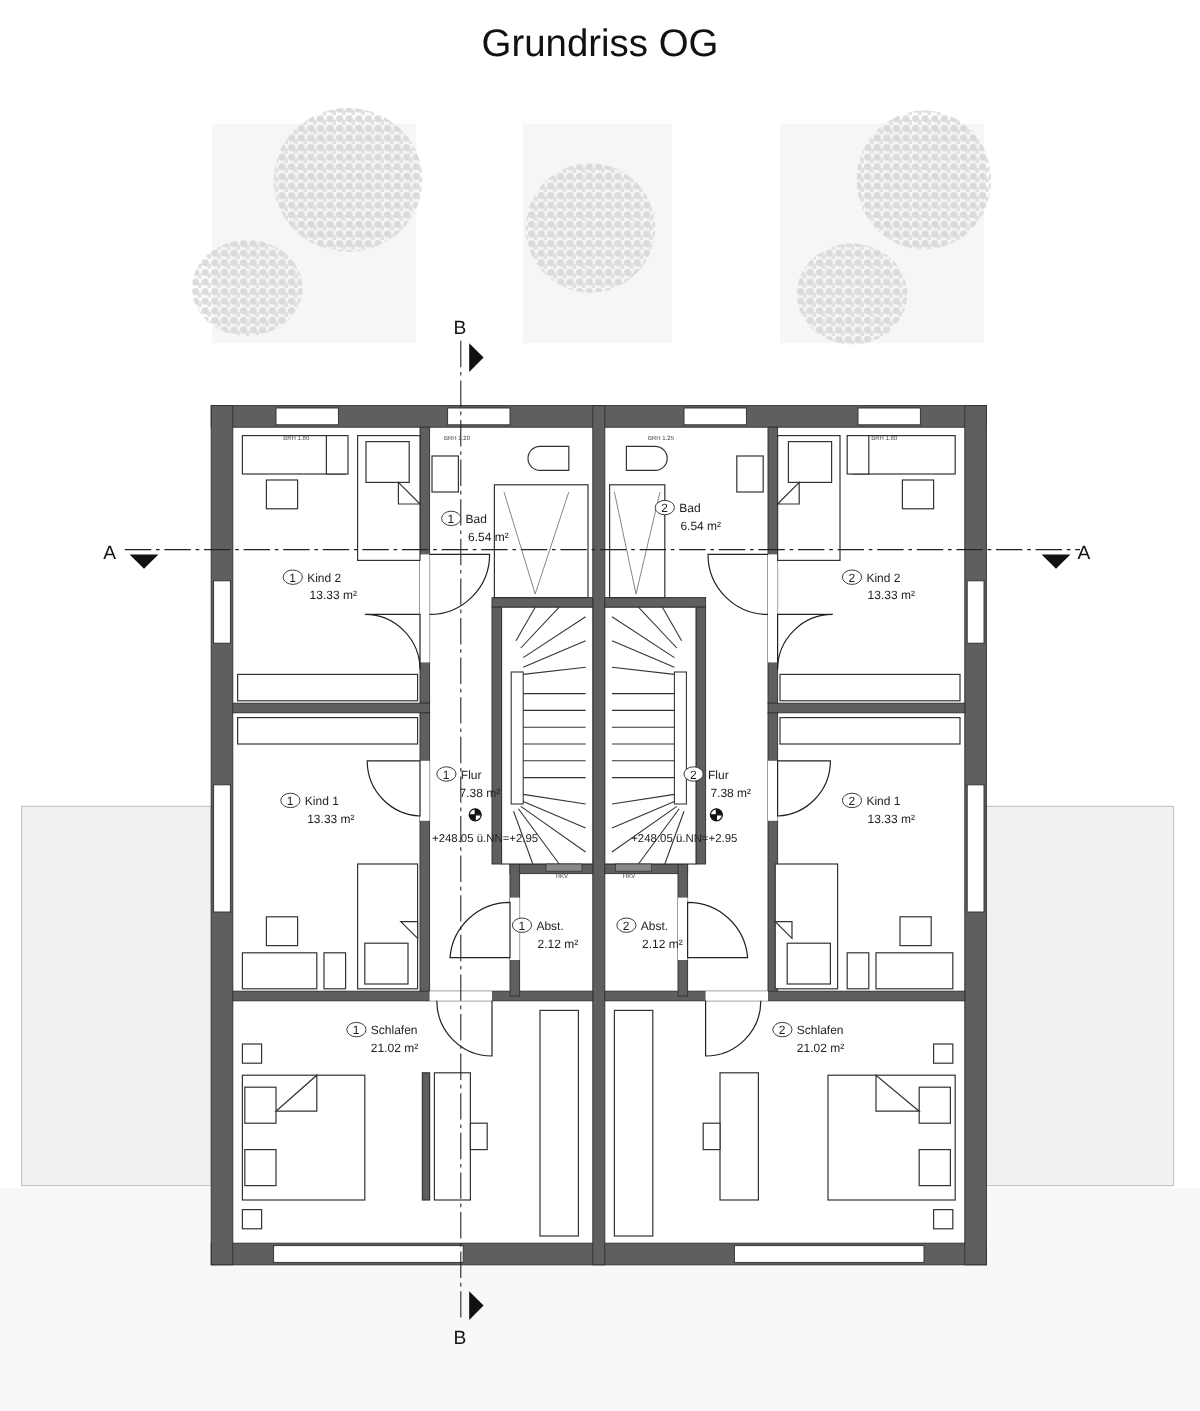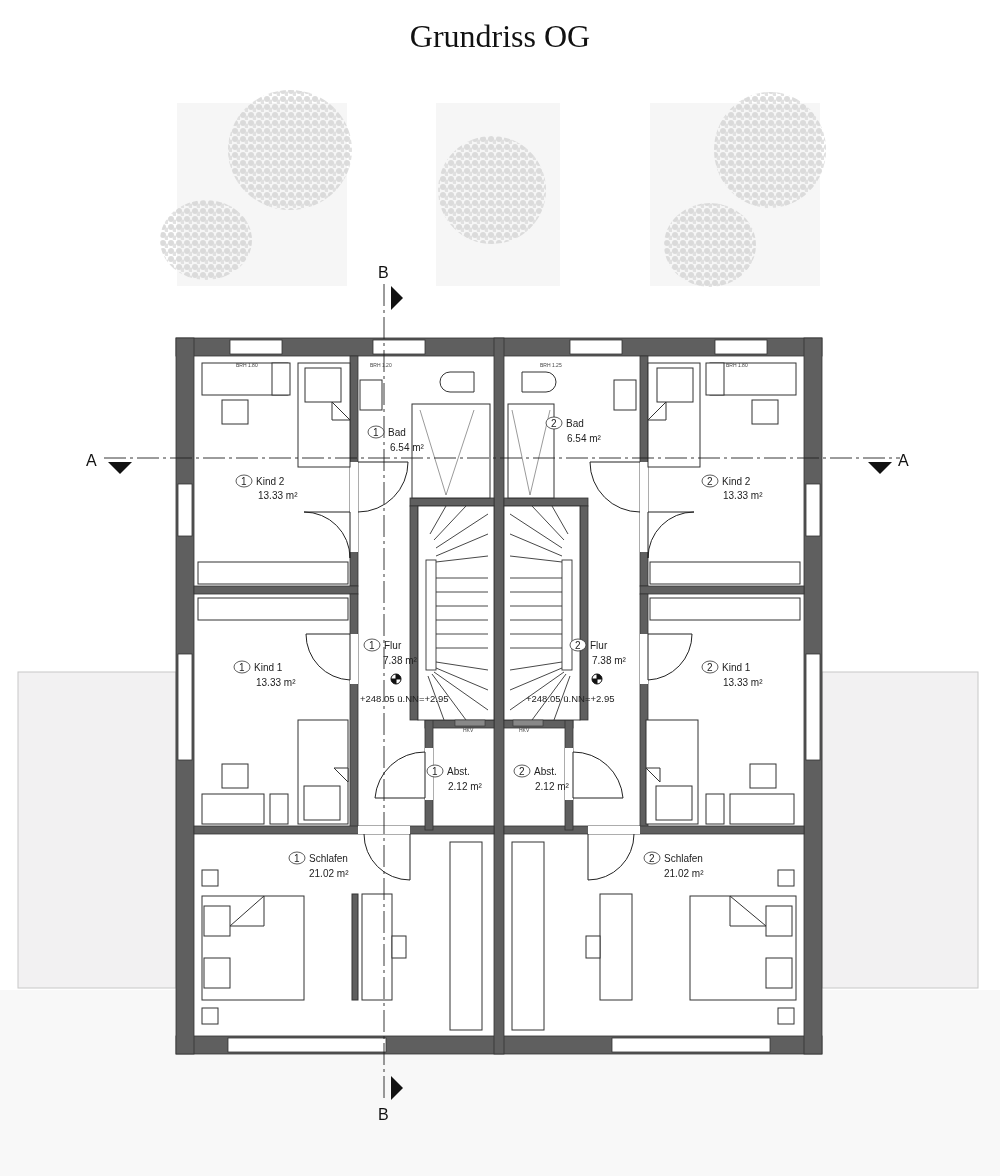--- a/index.html
+++ b/index.html
@@ -1,17 +1,17 @@
 <!DOCTYPE html>
 <html><head>
 <meta charset="utf-8">
 <style>
   html, body { margin: 0; padding: 0; background: #ffffff; }
   body { width: 1000px; height: 1176px; position: relative; overflow: hidden; font-family: "Liberation Sans", sans-serif; }
-  .title { position: absolute; left: 0; width: 1000px; top: 18px; text-align: center; font-size: 32px; color: #111; font-family: Liberation Serif, serif; }
+  .title { position: absolute; left: 0; width: 1000px; top: 18px; text-align: center; font-size: 32px; color: #111; font-family: Liberation Sans, sans-serif; }
   svg { position: absolute; left: 0; top: 0; }
   .lbl { font-family: "Liberation Sans", sans-serif; font-size: 10px; fill: #222; }
   .area { font-family: "Liberation Sans", sans-serif; font-size: 10px; fill: #222; }
   .tiny { font-family: "Liberation Sans", sans-serif; font-size: 5px; fill: #444; }
   .sec { font-family: "Liberation Sans", sans-serif; font-size: 16px; fill: #111; }
   .elev { font-family: "Liberation Sans", sans-serif; font-size: 9.5px; fill: #222; }
 </style>
 </head>
 <body>
 

